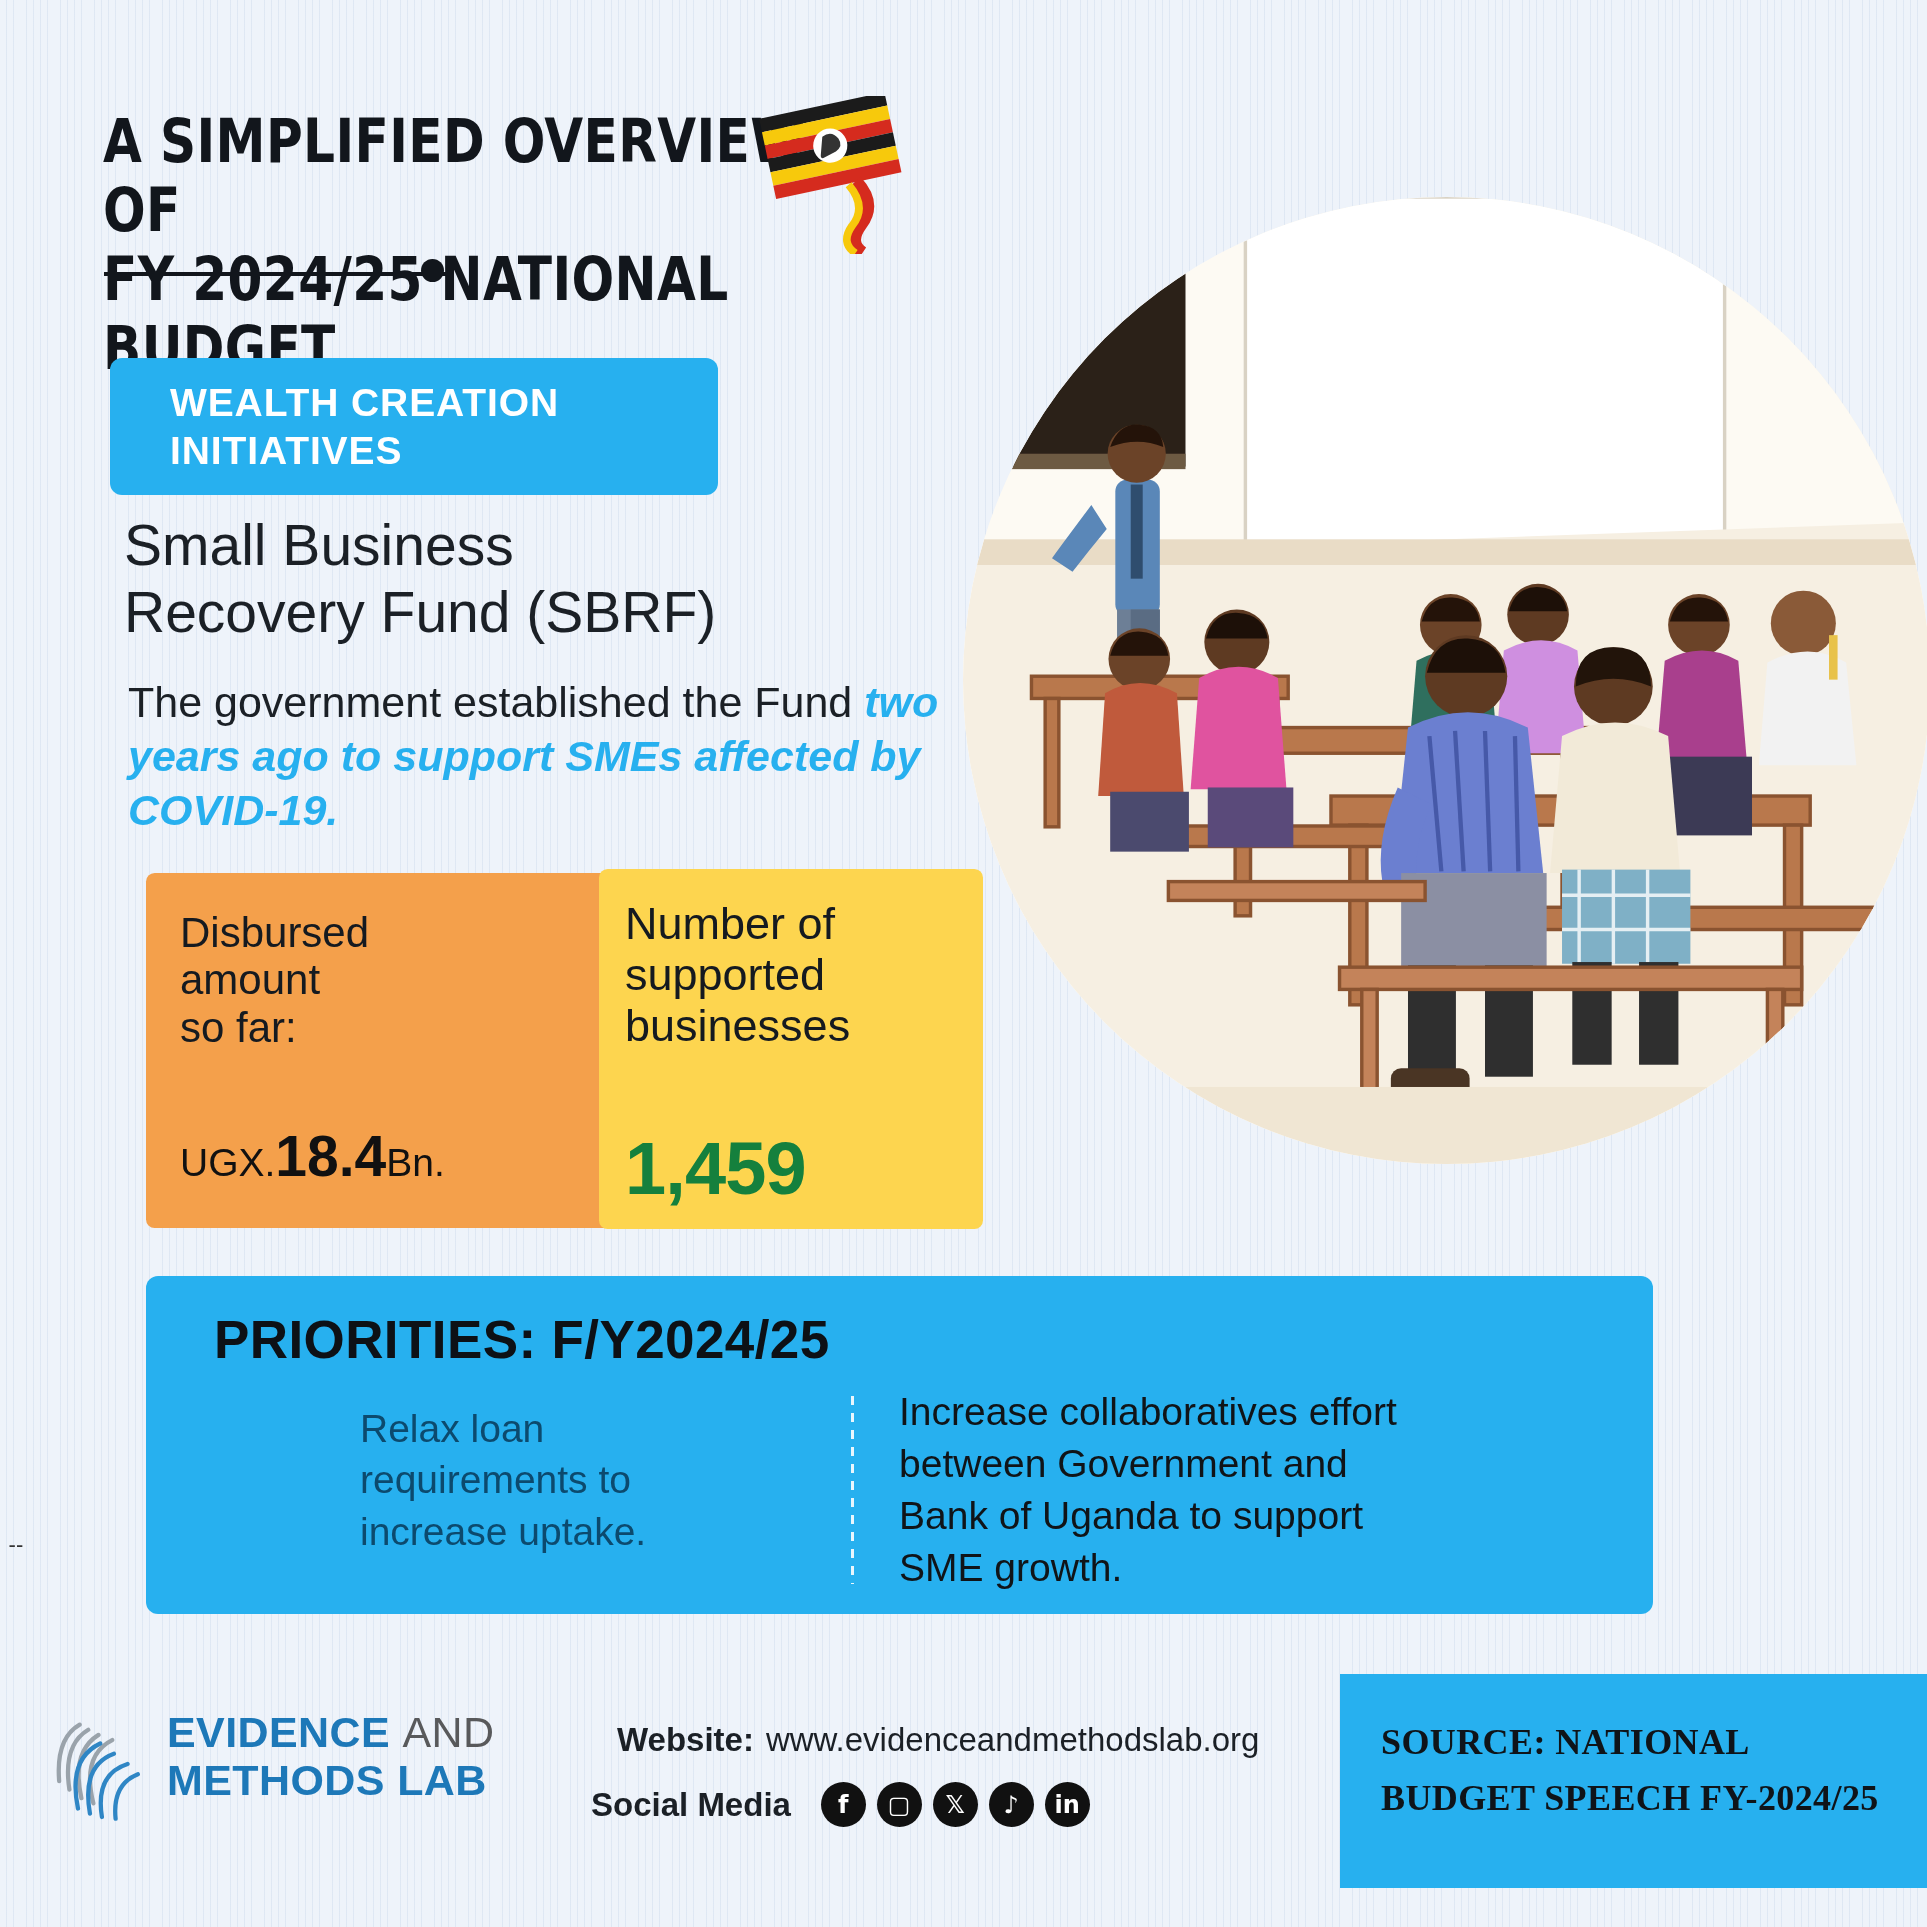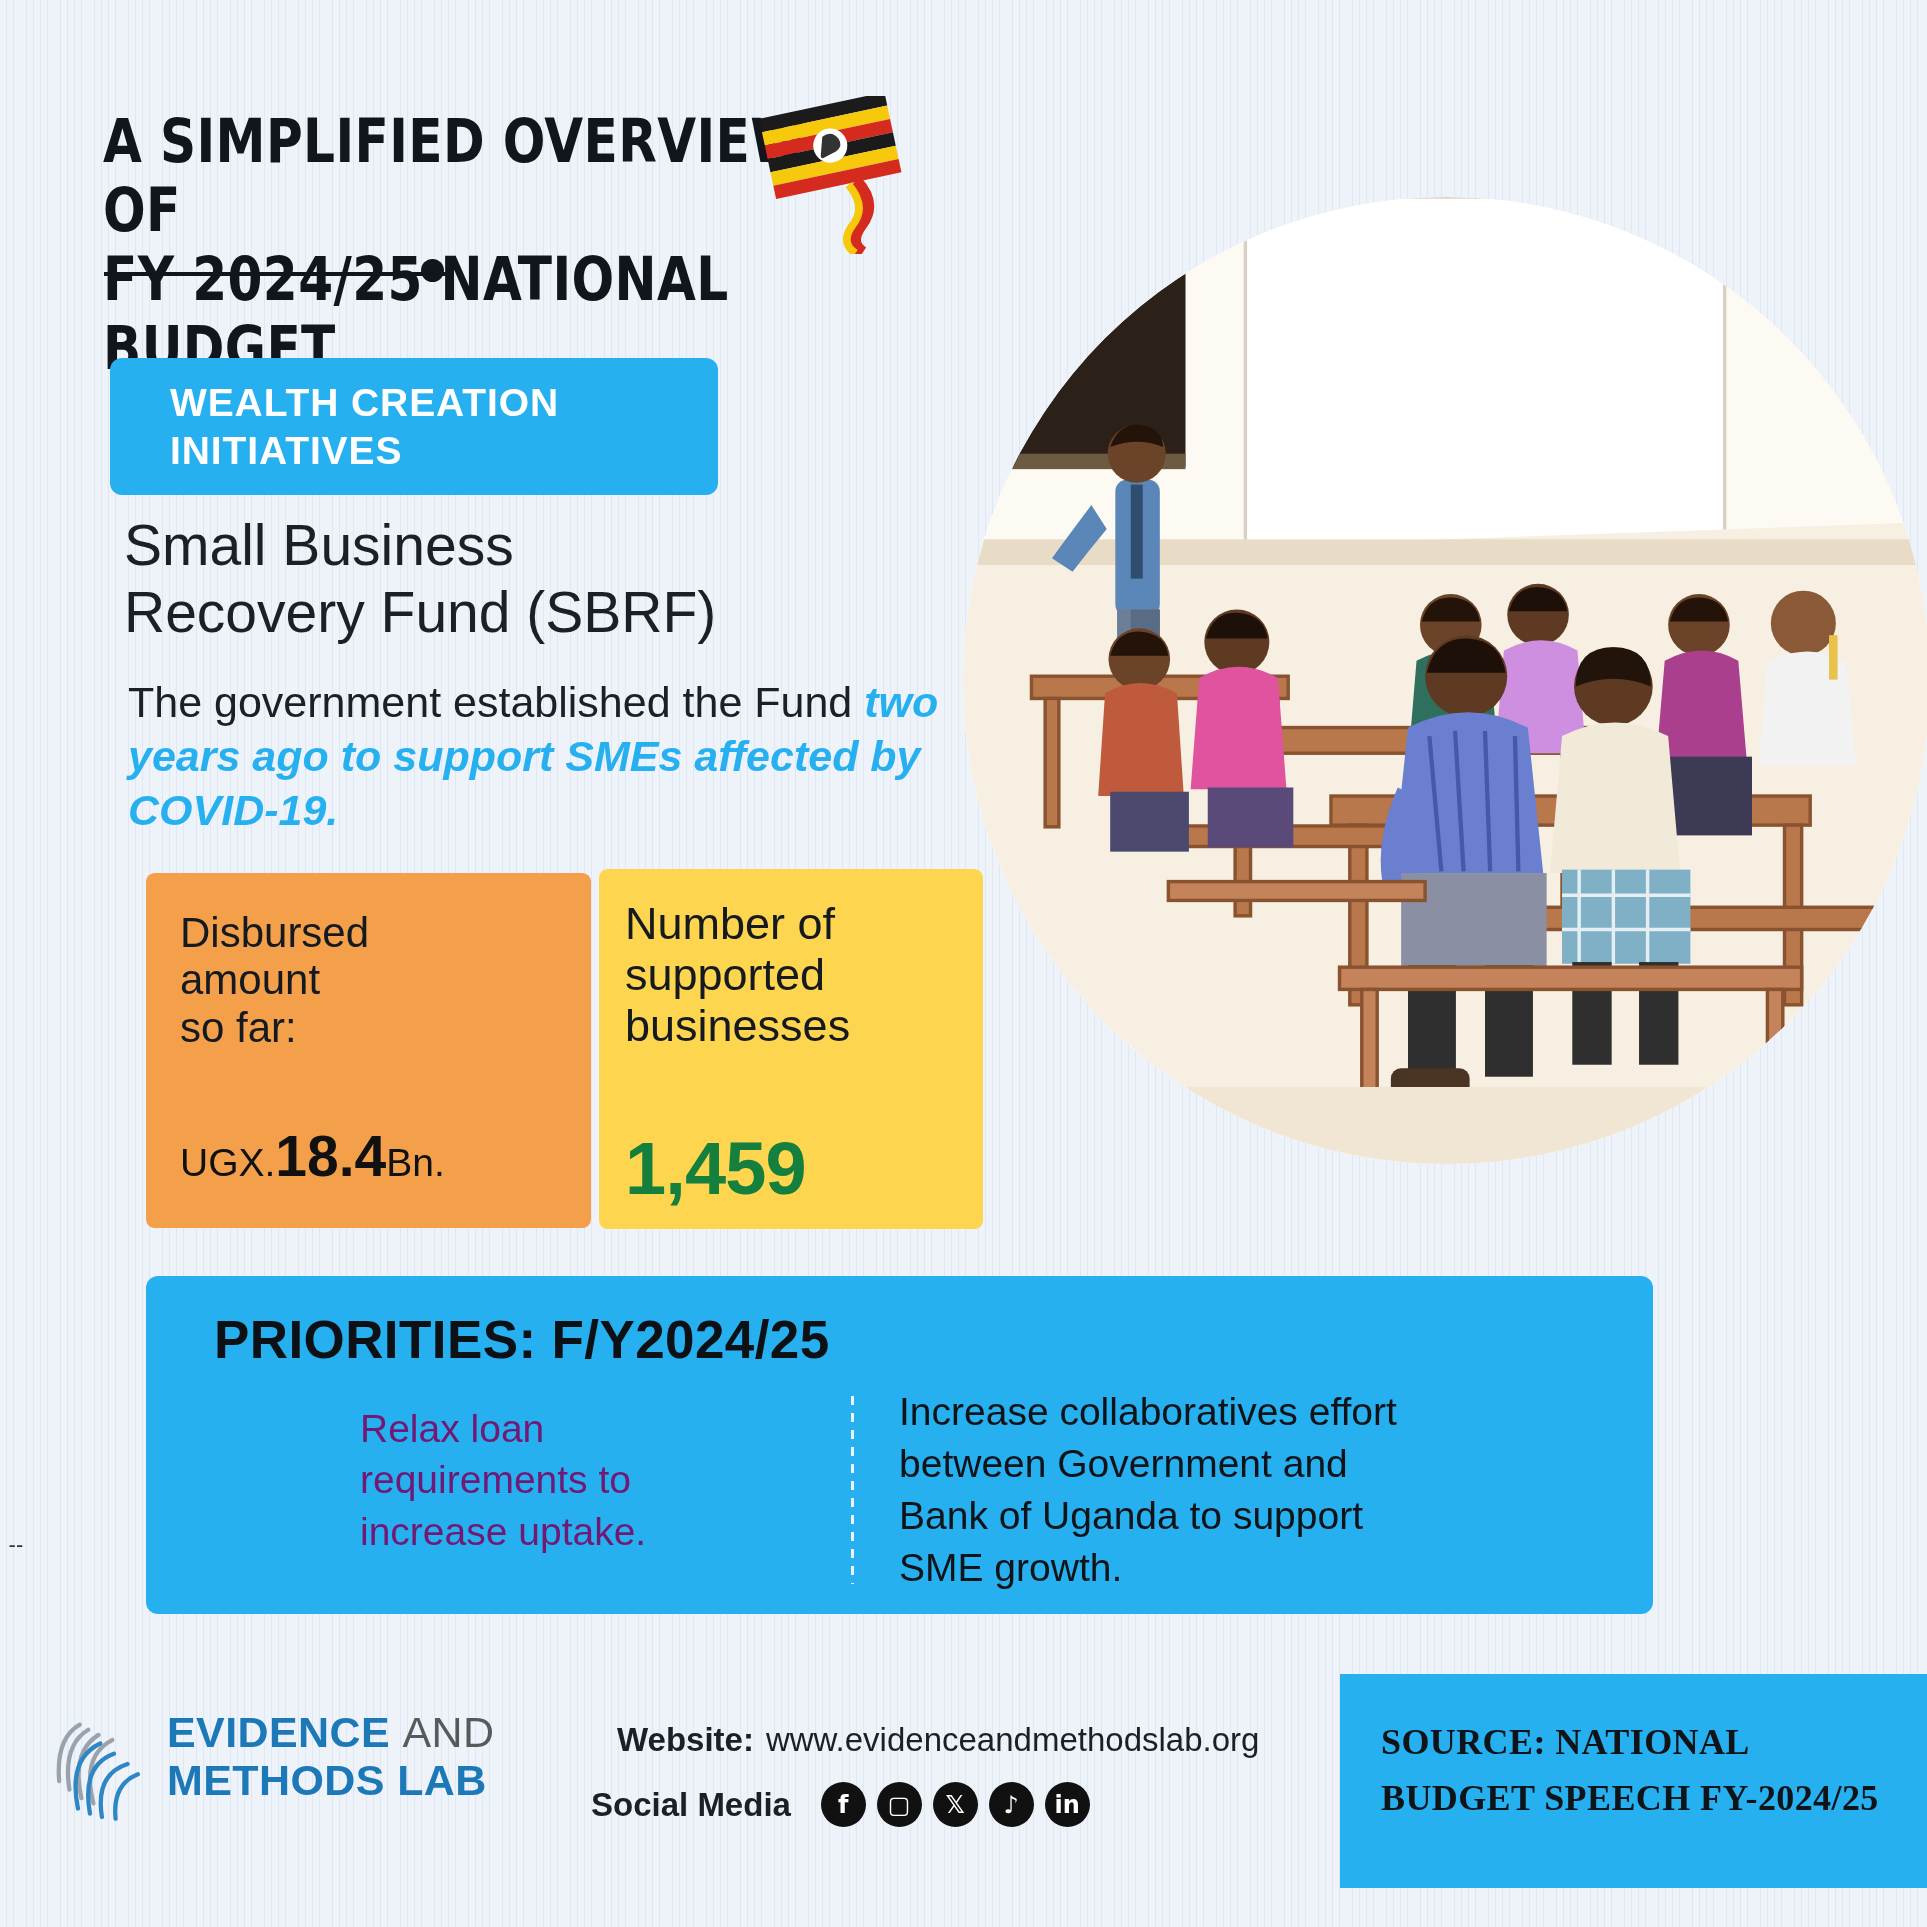--- a/index.html
+++ b/index.html
@@ -74,21 +74,21 @@
     position:absolute;left:128px;top:676px;width:856px;
     font-size:43px;line-height:1.25;color:#1b2026;
   }
   .body-text em{
     font-style:italic;font-weight:bold;color:#27b0ef;
   }
 
   
   .stat-orange{
     position:absolute;left:146px;top:873px;width:445px;height:355px;
-    background:#f4a04b;border-radius:8.6px;
+    background:#f4a04b;border-radius:8.6px;padding-left:38px;
   }
   .stat-yellow{
     position:absolute;left:599px;top:869px;width:384px;height:360px;
     background:#fdd54f;border-radius:8.6px;
   }
   .stat-label{
     position:absolute;left:34px;top:36px;right:15.4px;
     font-size:42px;line-height:1.13;color:#151a20;white-space:pre-line;
   }
   .stat-yellow .stat-label{font-size:45px;top:30px;left:26px;}
@@ -107,21 +107,21 @@
   .priorities{
     position:absolute;left:146px;top:1276px;width:1507px;height:338px;
     background:#27b0ef;border-radius:12px;
   }
   .priorities h2{
     margin:0;position:absolute;left:68px;top:33px;
     font-size:53px;font-weight:bold;color:#0d1116;letter-spacing:0.4px;
   }
   .prio-col1{
     position:absolute;left:214px;top:127px;width:402px;
-    font-size:39px;line-height:1.32;color:#701a75;white-space:pre-line;
+    font-size:39px;line-height:1.32;color:#0c4a6e;white-space:pre-line;
   }
   .prio-divider{
     position:absolute;left:705px;top:120px;width:2.6px;height:188px;
     background:repeating-linear-gradient(180deg,#e9f6fd 0 8.6px, rgba(255,255,255,0) 8.6px 17px);
   }
   .prio-col2{
     position:absolute;left:753px;top:110px;width:728px;
     font-size:39px;line-height:1.33;color:#101418;white-space:pre-line;
   }
 

